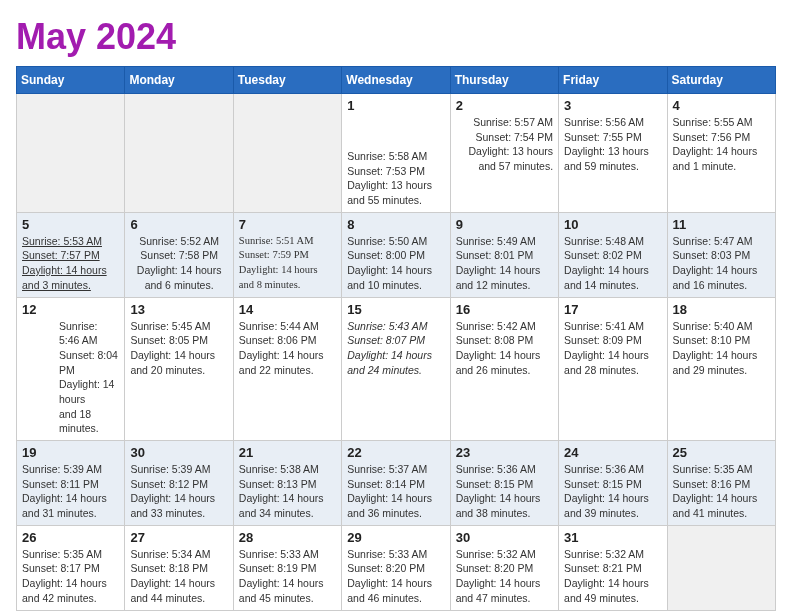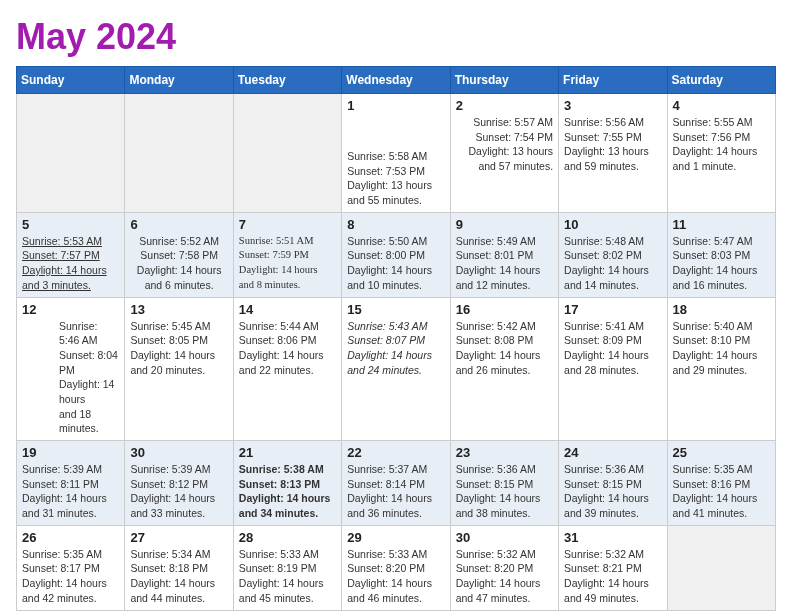--- a/index.html
+++ b/index.html
@@ -241,21 +241,21 @@
         </td>
         <td>
           <div class="day-num">30</div>
           <div class="day-info" style="white-space: pre-line;">Sunrise: 5:39 AM
 Sunset: 8:12 PM
 Daylight: 14 hours
 and 33 minutes.</div>
         </td>
         <td>
           <div class="day-num">21</div>
-          <div class="day-info" style="white-space: pre-line; font-weight: bold;">Sunrise: 5:38 AM
+          <div class="day-info" style="white-space: pre-line;">Sunrise: 5:38 AM
 Sunset: 8:13 PM
 Daylight: 14 hours
 and 34 minutes.</div>
         </td>
         <td>
           <div class="day-num">22</div>
           <div class="day-info" style="white-space: pre-line;">Sunrise: 5:37 AM
 Sunset: 8:14 PM
 Daylight: 14 hours
 and 36 minutes.</div>

